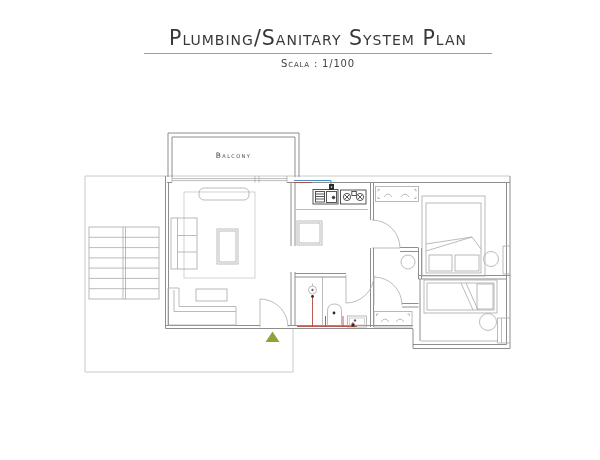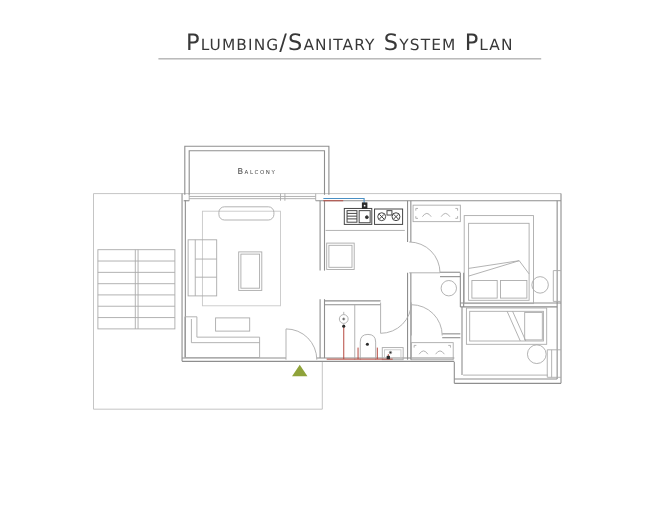--- a/index.html
+++ b/index.html
@@ -22,20 +22,21 @@
        font-family:"DejaVu Sans",sans-serif;}
 </style>
 </head>
 <body>
 
 <div class="sheet">
 
   <div class="titleblock">
     <h1>Plumbing/Sanitary System Plan</h1>
     <div class="rule"></div>
+    <div class="scale">Scala : 1/100</div>
   </div>
 
   <svg class="plan" width="600" height="460" viewBox="0 0 600 460">
 
     <g class="site">
       <polyline points="85,372 85,176 510,176"></polyline>
       <line x1="85" y1="372" x2="293" y2="372"></line>
       <line x1="293" y1="372" x2="293" y2="329"></line>
     </g>
 

